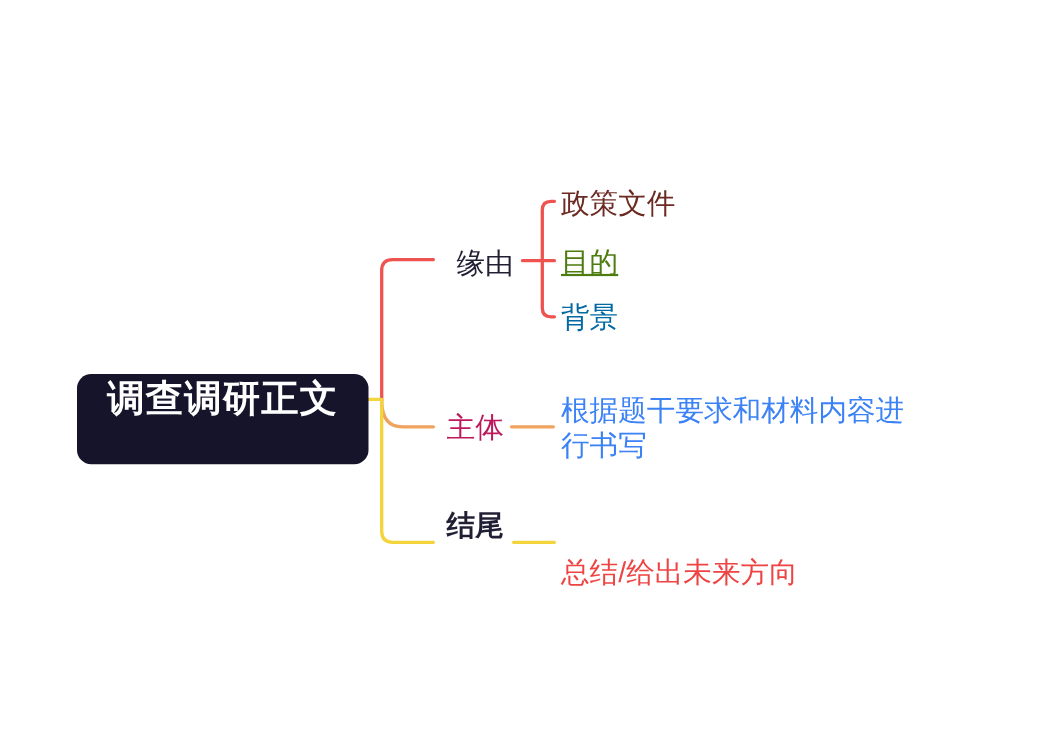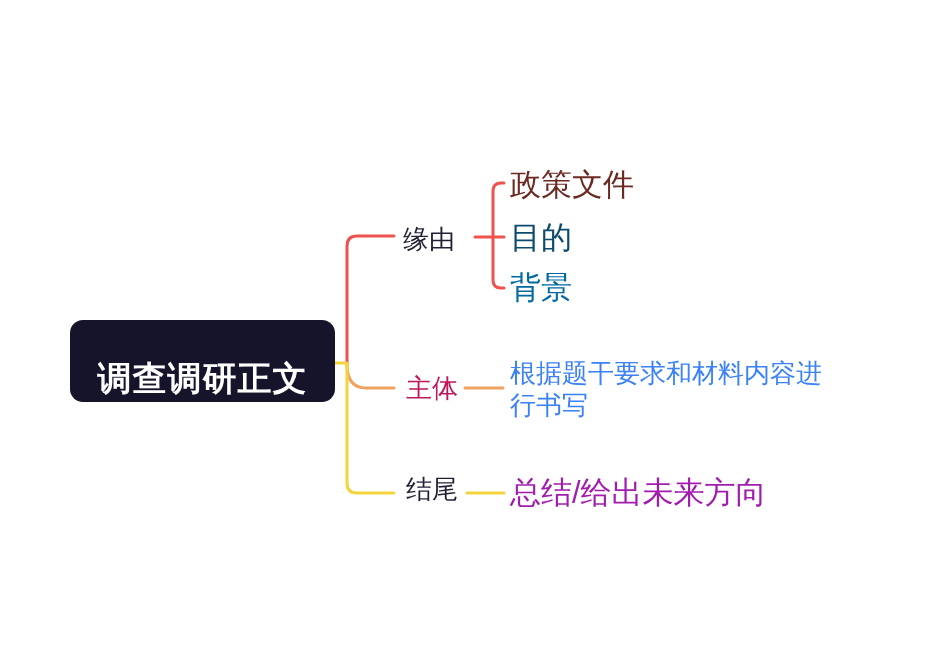--- a/index.html
+++ b/index.html
@@ -23,44 +23,44 @@
   .connectors path {
     fill: none;
     stroke-width: 3;
     stroke-linecap: round;
     stroke-linejoin: round;
   }
 
   .node { position: absolute; white-space: nowrap; }
 
   .root-node {
-    left: 70px; top: 320px;
+    left: 70px; top: 340px;
     width: 265px; height: 82px;
     border-radius: 13px;
     display: flex;
-    align-items: flex-end;
+    align-items: flex-start;
     justify-content: center;
     font-size: 34px;
     font-weight: bold;
     letter-spacing: 1px;
     cursor: pointer;
   }
 
   .branch-label {
     font-size: 26px;
     line-height: 30px;
     height: 30px;
     cursor: pointer;
   }
   .branch-origin-label { left: 403px; top: 224px; }
   .branch-body-label   { left: 406px; top: 373px; }
-  .branch-ending-label { left: 406px; top: 474px; }
+  .branch-ending-label { left: 406px; top: 462px; font-weight: bold; }
 
   .child-label {
-    font-size: 31px;
+    font-size: 26px;
     line-height: 30px;
     height: 30px;
     cursor: pointer;
   }
   .child-policy     { left: 510px; top: 170px; }
   .child-purpose    { left: 510px; top: 223px; }
   .child-background { left: 510px; top: 273px; }
   .child-ending     { left: 510px; top: 478px; }
 
   .child-body {
@@ -85,29 +85,29 @@
     <path d="M 504 183 H 501 Q 493 183 493 191 V 280 Q 493 288 501 288 H 504" style="stroke: rgb(238, 83, 80);"></path>
     <path d="M 475 237 H 504" style="stroke: rgb(238, 83, 80);"></path>
     <path d="M 465 388 H 503" style="stroke: rgb(239, 163, 95);"></path>
     <path d="M 467 493 H 504" style="stroke: rgb(243, 212, 60);"></path>
   </svg>
 
   <div class="node root-node" style="background: rgb(22, 20, 43); color: rgb(255, 255, 255);">
     <span>调查调研正文</span>
   </div>
 
-  <div class="node branch-label branch-origin-label" style="color: rgb(33, 31, 51);">缘由</div>
+  <div class="node branch-label branch-origin-label" style="color: rgb(33, 31, 51); margin-left: 12px;">缘由</div>
 
   <div class="node branch-label branch-body-label" style="color: #be185d;">主体</div>
 
   <div class="node branch-label branch-ending-label" style="color: rgb(33, 31, 51);">结尾</div>
 
   <div class="node child-label child-policy" style="color: rgb(107, 42, 34);">政策文件</div>
 
-  <div class="node child-label child-purpose" style="color: #0c4a6e;">目的</div>
+  <div class="node child-label child-purpose" style="color: #4d7c0f; text-decoration: underline;">目的</div>
 
   <div class="node child-label child-background" style="color: #0369a1;">背景</div>
 
   <div class="node child-label child-body" style="color: #3b82f6;">根据题干要求和材料内容进行书写</div>
 
-  <div class="node child-label child-ending" style="color: #a21caf;">总结/给出未来方向</div>
+  <div class="node child-label child-ending" style="color: #ef4444; margin-top: 27px;">总结/给出未来方向</div>
 
 </div>
 
 </body></html>

